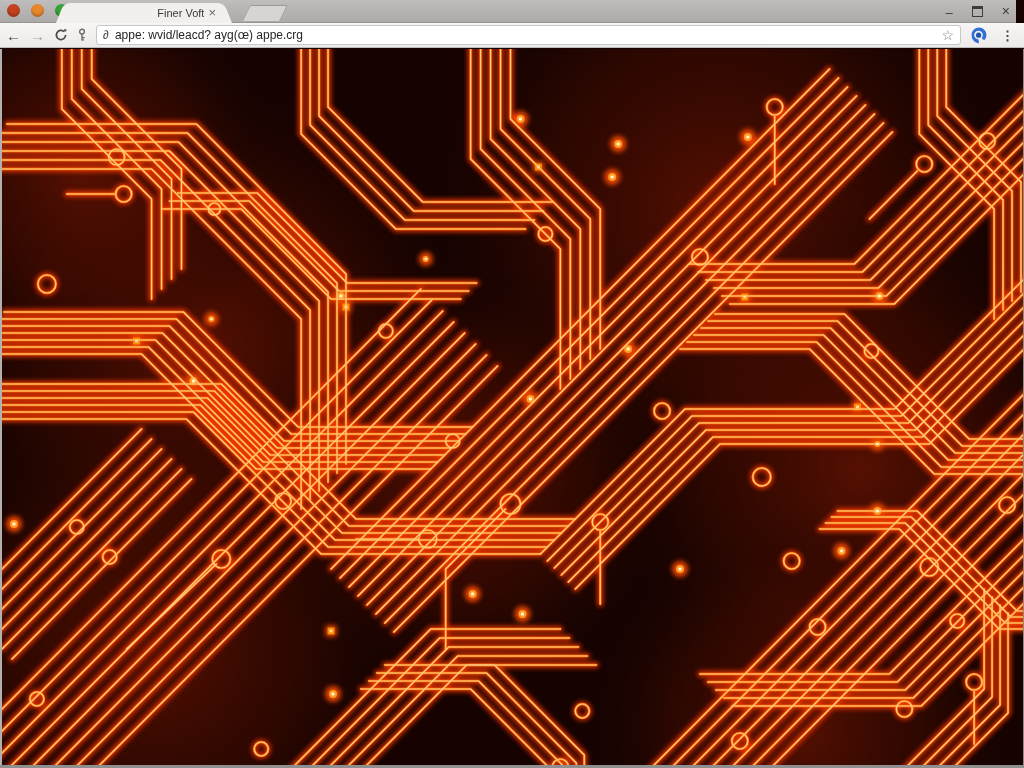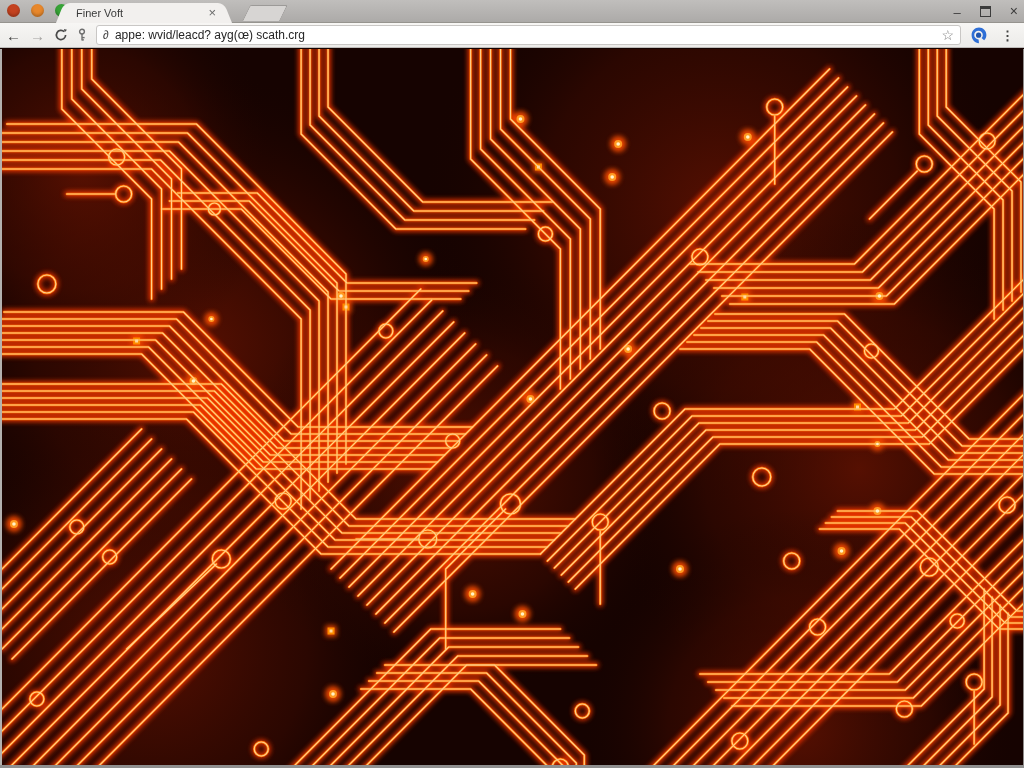--- a/index.html
+++ b/index.html
@@ -3,23 +3,24 @@
 <meta charset="utf-8">
 <style>
   html,body{margin:0;padding:0;background:#000;}
   .window{
     position:relative;width:1024px;height:768px;overflow:hidden;
     font-family:"Liberation Sans", sans-serif;
     background:#160301;
   }
   
   .tabstrip{
-    position:absolute;top:0;left:0;right:0;height:22px;
+    position:absolute;top:0;left:0;right:8px;height:22px;
     background:linear-gradient(#c0bebc,#acaaa8);
     border-bottom:1px solid #96948f;
+    text-align:right;
   }
   .lights{position:absolute;left:7px;top:4px;display:flex;gap:11px;}
   .light{width:13px;height:13px;border-radius:50%;box-shadow:inset 0 -2px 3px rgba(0,0,0,.25);}
   .tab{
     position:absolute;left:68px;top:3px;width:152px;height:20px;
     background:#f2f0ee;border-radius:7px 7px 0 0;
     display:flex;align-items:center;
   }
   .tab::before,.tab::after{
     content:"";position:absolute;top:0;width:16px;height:20px;background:#f2f0ee;
@@ -106,21 +107,21 @@
       <svg width="10" height="14" viewBox="0 0 10 14">
         <circle cx="5" cy="3.6" r="2.4" fill="none" stroke="#6e6e6e" stroke-width="1.4"></circle>
         <line x1="5" y1="6" x2="5" y2="12.4" stroke="#6e6e6e" stroke-width="1.4"></line>
         <line x1="5" y1="9.6" x2="7.6" y2="9.6" stroke="#6e6e6e" stroke-width="1.4"></line>
         <line x1="5" y1="11.9" x2="7" y2="11.9" stroke="#6e6e6e" stroke-width="1.4"></line>
       </svg>
     </span>
 
     <div class="urlbar">
       <span class="page-glyph">∂</span>
-      <span class="url-text">appe: wvid/leacd? ayg(œ) scath.crg</span>
+      <span class="url-text">appe: wvid/leacd? ayg(œ) appe.crg</span>
       <span class="star">☆</span>
     </div>
 
     <span class="icon-btn">
       <svg width="18" height="18" viewBox="0 0 18 18">
         <path d="M9 1.6c4.1 0 7.4 3.3 7.4 7.4 0 2.1-.9 4-2.3 5.3l-2.6-2.2c.8-.8 1.3-1.9 1.3-3.1 0-2.4-1.9-4.3-4.3-4.3S4.2 6.6 4.2 9c0 2.4 2 4.4 4.4 4.4l.4 3.9C4.8 17.2 1.6 13.5 1.6 9 1.6 4.9 4.9 1.6 9 1.6z" fill="#2f6fd6"></path>
         <circle cx="8.6" cy="9.2" r="2.6" fill="#2055ae"></circle>
       </svg>
     </span>
 

